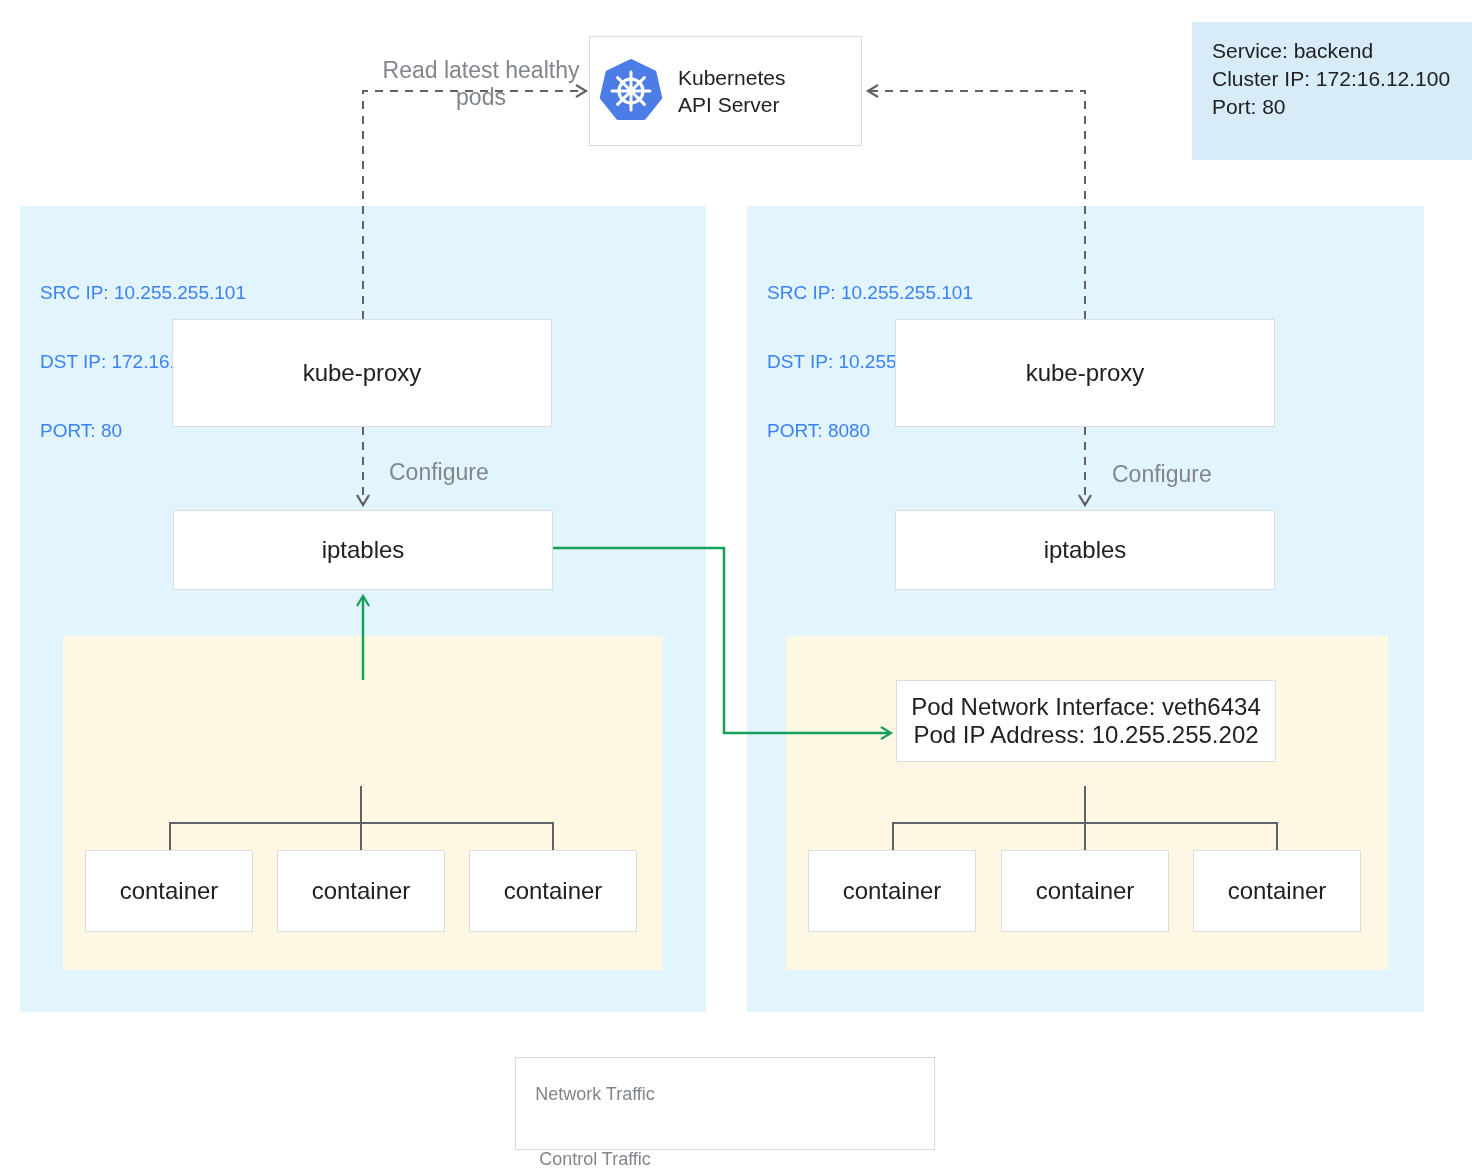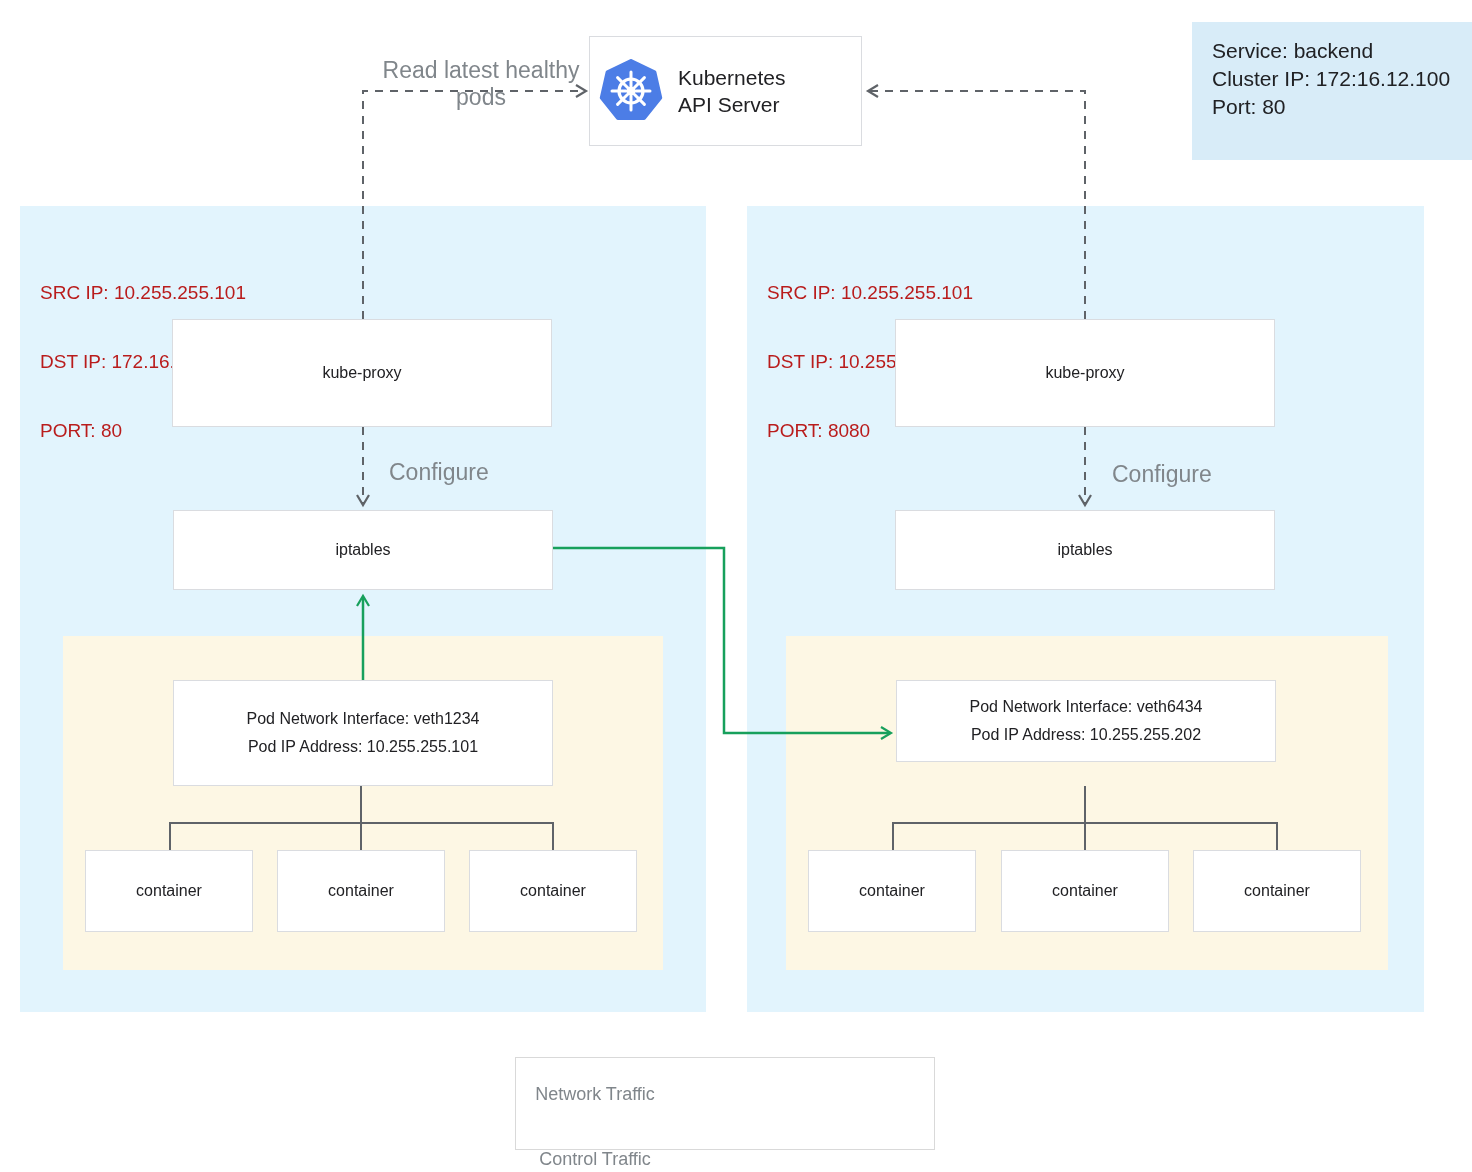--- a/index.html
+++ b/index.html
@@ -6,24 +6,24 @@
   .canvas {
     position:relative; width:1472px; height:1172px;
     font-family:"Liberation Sans", sans-serif;
     background:#ffffff; overflow:hidden;
   }
   .node { position:absolute; background:#e2f4fd; }
   .pod  { position:absolute; background:#fdf7e4; }
   .wbox {
     position:absolute; background:#ffffff; border:1px solid #dadce0;
     display:flex; align-items:center; justify-content:center;
-    font-size:16px; color:#212124; box-sizing:border-box; text-align:center;
+    font-size:24px; color:#212124; box-sizing:border-box; text-align:center;
   }
   .iface { flex-direction:column; line-height:28px; }
-  .hdr { position:absolute; font-size:19px; line-height:23px; color:#b91c1c; white-space:pre; }
+  .hdr { position:absolute; font-size:19px; line-height:23px; color:#3b82f6; white-space:pre; }
   .svc {
     position:absolute; left:1192px; top:22px; width:318px; height:138px;
     background:#d8ecf8; box-sizing:border-box; padding:15px 0 0 20px;
     font-size:21px; line-height:28px; color:#202124;
   }
   .api {
     position:absolute; left:589px; top:36px; width:273px; height:110px;
     background:#ffffff; border:1px solid #dadce0; box-sizing:border-box;
     display:flex; align-items:center; gap:15px; padding-left:9px;
     font-size:21px; line-height:27px; color:#212124;
@@ -106,24 +106,20 @@
   <div class="edge-label" style="left:377px; top:459px;">Configure</div>
   <div class="edge-label" style="left:1100px; top:461px;">Configure</div>
 
   <div class="hdr" style="left:40px; top:235px;">
     <div>SRC IP: 10.255.255.101</div>
     <div>DST IP: 172.16.12.100</div>
     <div>PORT: 80</div>
   </div>
   <div class="wbox" style="left:172px; top:319px; width:380px; height:108px;">kube-proxy</div>
   <div class="wbox" style="left:173px; top:510px; width:380px; height:80px;">iptables</div>
-  <div class="wbox iface" style="left:173px; top:680px; width:380px; height:106px;">
-    <div>Pod Network Interface: veth1234</div>
-    <div>Pod IP Address: 10.255.255.101</div>
-  </div>
   <div class="wbox" style="left:85px; top:850px; width:168px; height:82px;">container</div>
   <div class="wbox" style="left:277px; top:850px; width:168px; height:82px;">container</div>
   <div class="wbox" style="left:469px; top:850px; width:168px; height:82px;">container</div>
 
   <div class="hdr" style="left:767px; top:235px;">
     <div>SRC IP: 10.255.255.101</div>
     <div>DST IP: 10.255.255.202</div>
     <div>PORT: 8080</div>
   </div>
   <div class="wbox" style="left:895px; top:319px; width:380px; height:108px;">kube-proxy</div>

